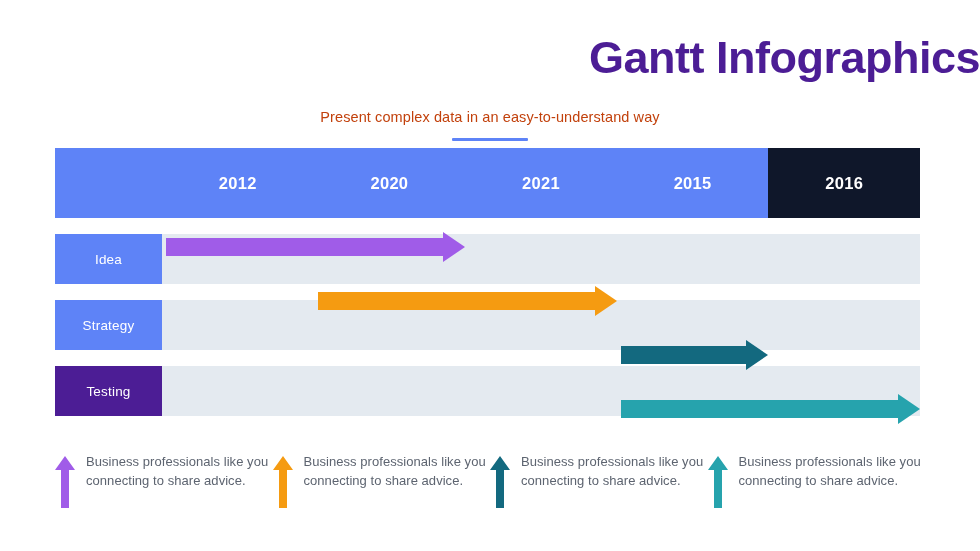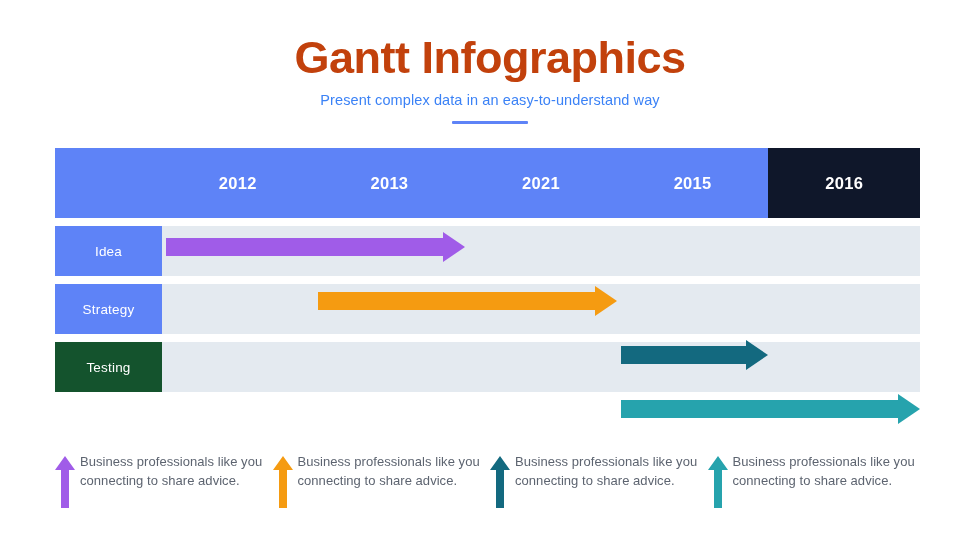--- a/index.html
+++ b/index.html
@@ -28,23 +28,23 @@
     text-align: center;
   }
   .title {
     font-size: 45px;
     font-weight: bold;
     color: #16306e;
     letter-spacing: -0.5px;
     line-height: 1.08;
   }
   .subtitle {
-    margin-top: 9px;
+    margin-top: 26px;
     font-size: 14.5px;
-    color: #3b82f6;
+    color: #c2410c;
     letter-spacing: 0.1px;
   }
   .accent-rule {
     margin: 13px auto 0 auto;
     width: 76px;
     height: 3px;
     background: #5e83f7;
     border-radius: 1px;
   }
 
@@ -54,21 +54,21 @@
     left: 55px;
     top: 148px;
     width: 865px;
     height: 284px;
   }
 
   .grid-row {
     display: flex;
     width: 100%;
     gap: 0;
-    margin-bottom: 8px;
+    margin-bottom: 16px;
   }
   .grid-row:last-child { margin-bottom: 0; }
 
   .cell-label {
     width: 107px;
     flex: 0 0 107px;
     background: #5e83f7;
     color: #ffffff;
     display: flex;
     align-items: center;
@@ -132,52 +132,52 @@
     left: 55px;
     top: 452px;
     width: 870px;
     display: flex;
     gap: 0;
   }
   .legend-item {
     flex: 1 1 0;
     display: flex;
     align-items: flex-start;
-    gap: 5px;
+    gap: 11px;
   }
   .legend-arrow {
     flex: 0 0 20px;
     width: 20px;
     height: 52px;
     margin-top: 4px;
   }
   .legend-text {
     font-size: 13px;
     line-height: 19px;
     color: #5d6470;
     letter-spacing: 0.05px;
   }
 </style>
 </head>
 <body>
 
 <div class="slide">
 
   <div class="header">
-    <div class="title" style="color: #c2410c;">Gantt Infographics</div>
+    <div class="title" style="color: #4c1d95; text-align: right;">Gantt Infographics</div>
     <div class="subtitle">Present complex data in an easy-to-understand way</div>
     <div class="accent-rule" style="background: rgb(94, 131, 247);"></div>
   </div>
 
   <div class="gantt">
 
     <div class="grid-row header-row">
       <div class="cell-label" style="background: rgb(94, 131, 247); color: rgb(255, 255, 255);"></div>
       <div class="cell-year" style="background: rgb(94, 131, 247); color: rgb(255, 255, 255);">2012</div>
-      <div class="cell-year" style="background: rgb(94, 131, 247); color: rgb(255, 255, 255);">2013</div>
+      <div class="cell-year" style="background: rgb(94, 131, 247); color: rgb(255, 255, 255);">2020</div>
       <div class="cell-year" style="background: rgb(94, 131, 247); color: rgb(255, 255, 255);">2021</div>
       <div class="cell-year" style="background: rgb(94, 131, 247); color: rgb(255, 255, 255);">2015</div>
       <div class="cell-year" style="background: #0f172a; color: rgb(255, 255, 255);">2016</div>
     </div>
 
     <div class="grid-row body-row">
       <div class="cell-label" style="background: rgb(94, 131, 247); color: rgb(255, 255, 255);">Idea</div>
       <div class="cell-data" style="background: rgb(228, 234, 240);"></div>
       <div class="cell-data" style="background: rgb(228, 234, 240);"></div>
       <div class="cell-data" style="background: rgb(228, 234, 240);"></div>
@@ -188,21 +188,21 @@
     <div class="grid-row body-row">
       <div class="cell-label" style="background: rgb(94, 131, 247); color: rgb(255, 255, 255);">Strategy</div>
       <div class="cell-data" style="background: rgb(228, 234, 240);"></div>
       <div class="cell-data" style="background: rgb(228, 234, 240);"></div>
       <div class="cell-data" style="background: rgb(228, 234, 240);"></div>
       <div class="cell-data" style="background: rgb(228, 234, 240);"></div>
       <div class="cell-data" style="background: rgb(228, 234, 240);"></div>
     </div>
 
     <div class="grid-row body-row">
-      <div class="cell-label" style="background: #14532d; color: rgb(255, 255, 255); text-align: center;">Testing</div>
+      <div class="cell-label" style="background: #4c1d95; color: rgb(255, 255, 255); text-align: center;">Testing</div>
       <div class="cell-data" style="background: rgb(228, 234, 240);"></div>
       <div class="cell-data" style="background: rgb(228, 234, 240);"></div>
       <div class="cell-data" style="background: rgb(228, 234, 240);"></div>
       <div class="cell-data" style="background: rgb(228, 234, 240);"></div>
       <div class="cell-data" style="background: rgb(228, 234, 240);"></div>
     </div>
 
 
     <div class="bars-layer" id="bars-layer">
         <div class="bar" style="left: 111px; top: 90px; width: 299.2px;">

